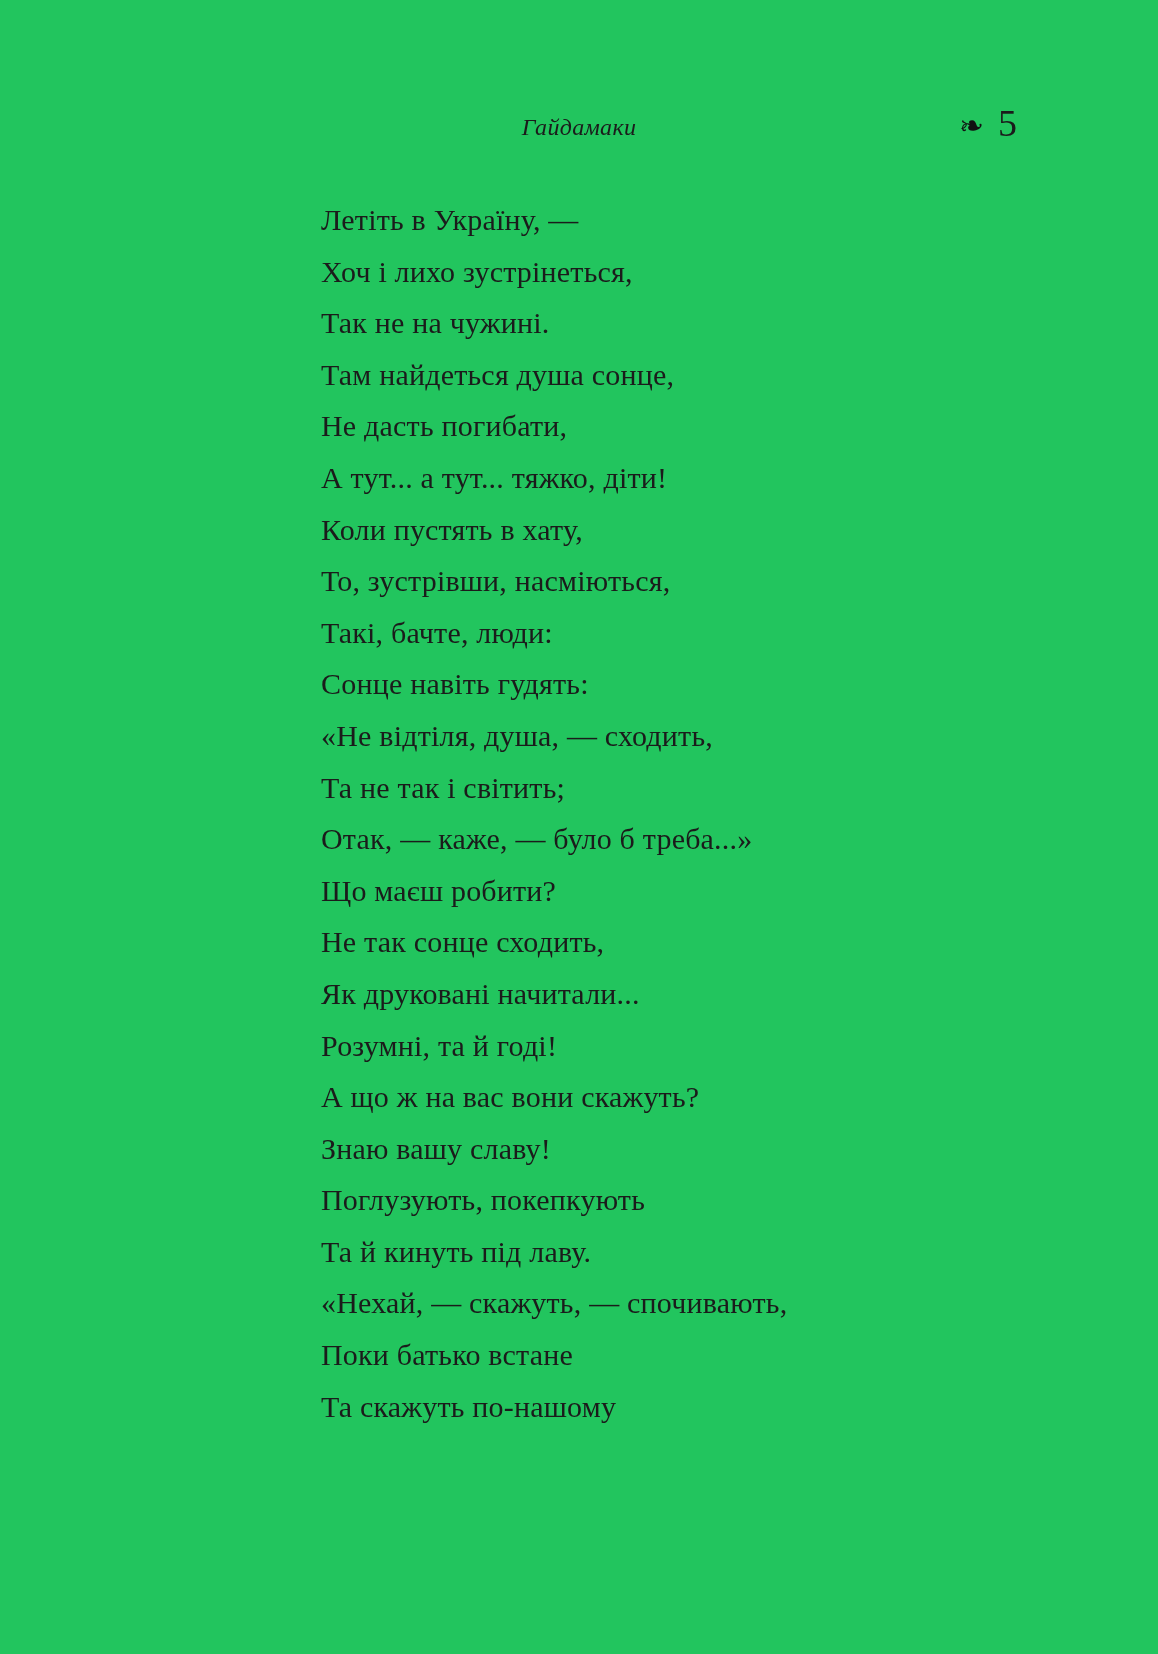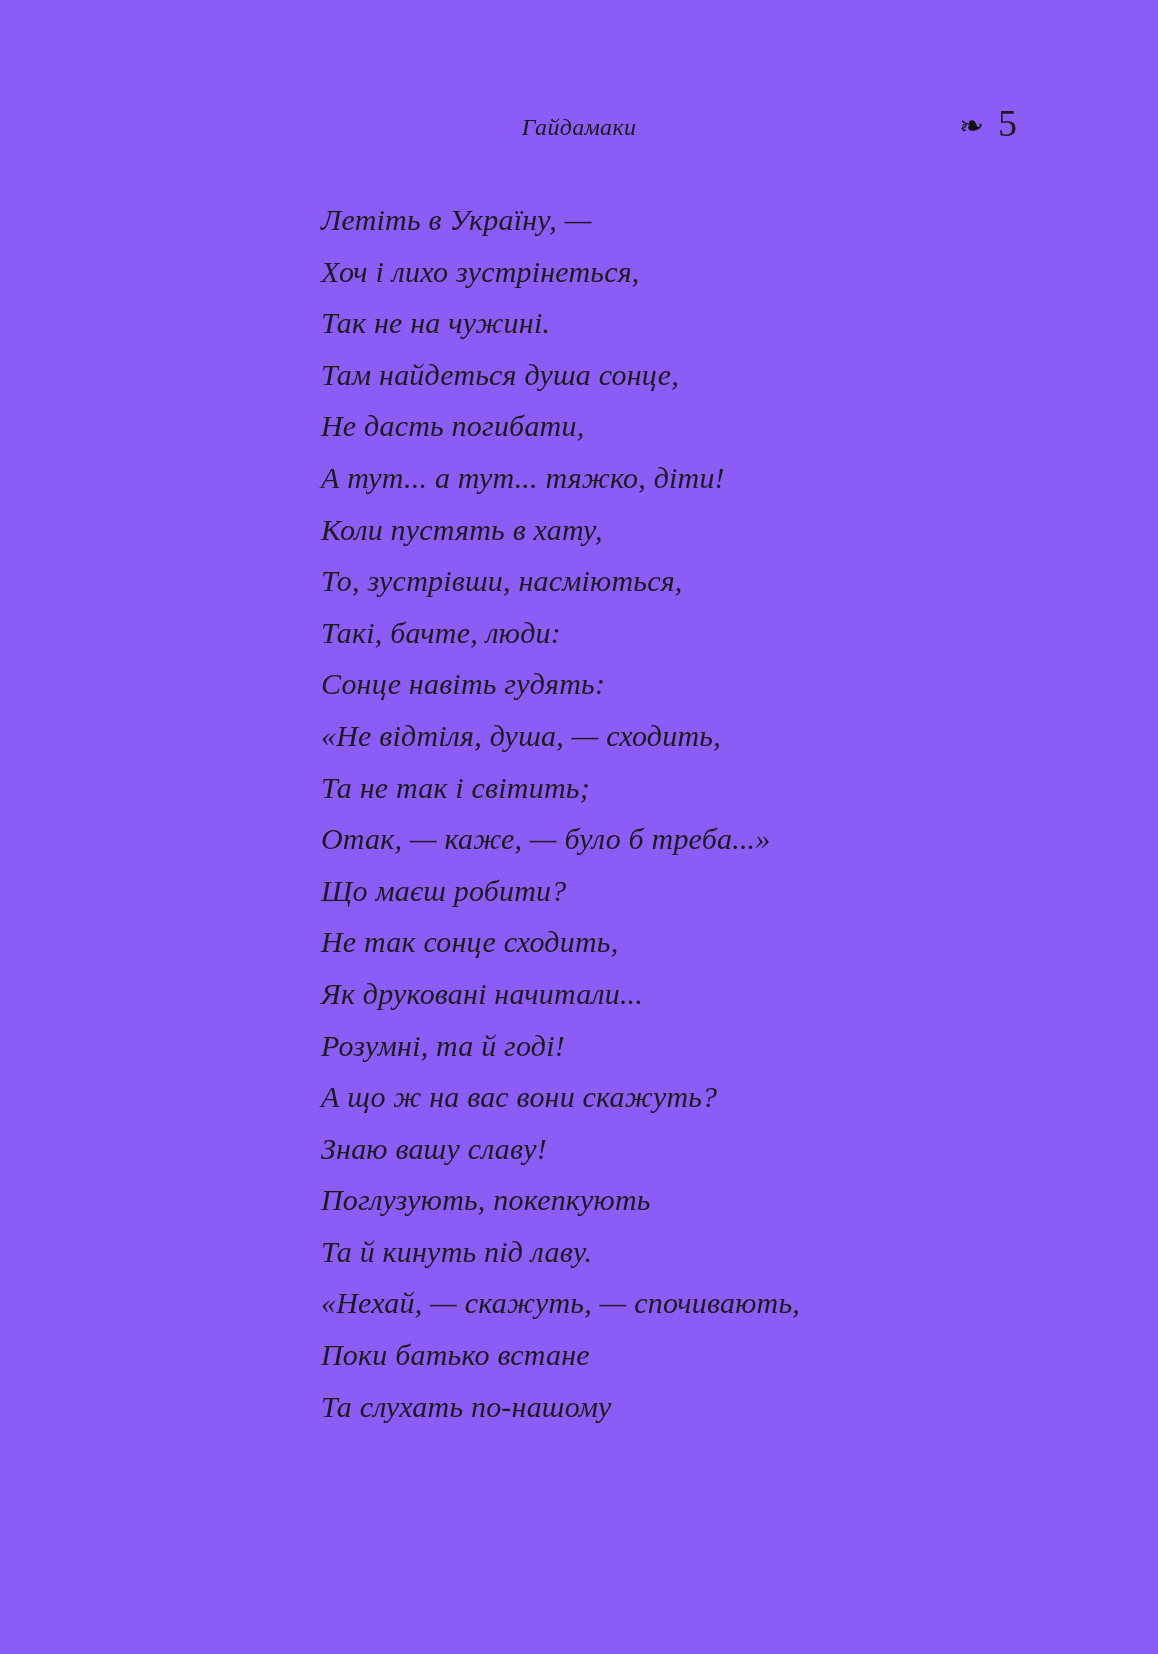--- a/index.html
+++ b/index.html
@@ -4,21 +4,21 @@
 <style>
   html, body {
     margin: 0;
     padding: 0;
     background: #ffffff;
   }
   .page {
     position: relative;
     width: 1158px;
     height: 1654px;
-    background: #8b5cf6;
+    background: #22c55e;
     color: #1b1b1b;
     font-family: "Liberation Serif", serif;
     overflow: hidden;
   }
   .running-head {
     position: absolute;
     top: 104px;
     left: 0;
     width: 100%;
     height: 46px;
@@ -57,21 +57,20 @@
   }
   .poem {
     position: absolute;
     left: 321px;
     top: 194px;
     width: 700px;
     font-size: 30px;
     line-height: 51.6px;
     letter-spacing: 0.2px;
     white-space: nowrap;
-    font-style: italic;
   }
   .poem-line {
     height: 51.6px;
   }
 </style>
 </head>
 <body>
 
 <div class="page">
 
@@ -100,16 +99,16 @@
       <div class="poem-line">Що маєш робити?</div>
       <div class="poem-line">Не так сонце сходить,</div>
       <div class="poem-line">Як друковані начитали...</div>
       <div class="poem-line">Розумні, та й годі!</div>
       <div class="poem-line">А що ж на вас вони скажуть?</div>
       <div class="poem-line">Знаю вашу славу!</div>
       <div class="poem-line">Поглузують, покепкують</div>
       <div class="poem-line">Та й кинуть під лаву.</div>
       <div class="poem-line">«Нехай, — скажуть, — спочивають,</div>
       <div class="poem-line">Поки батько встане</div>
-      <div class="poem-line">Та слухать по-нашому</div>
+      <div class="poem-line">Та скажуть по-нашому</div>
     </div>
 
 </div>
 
 </body></html>

